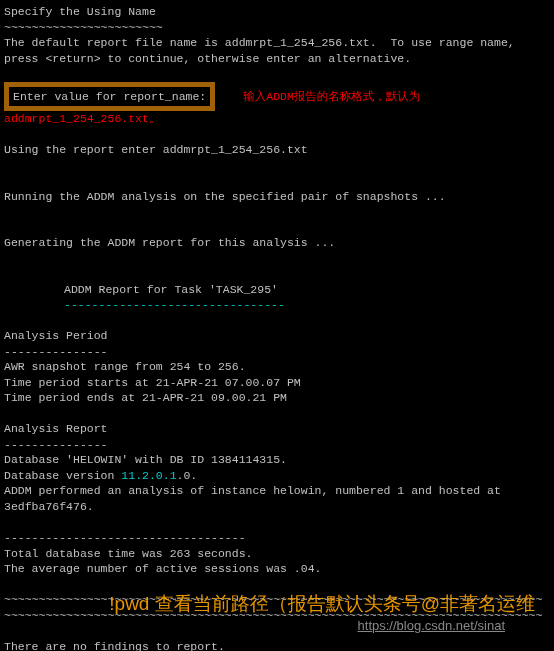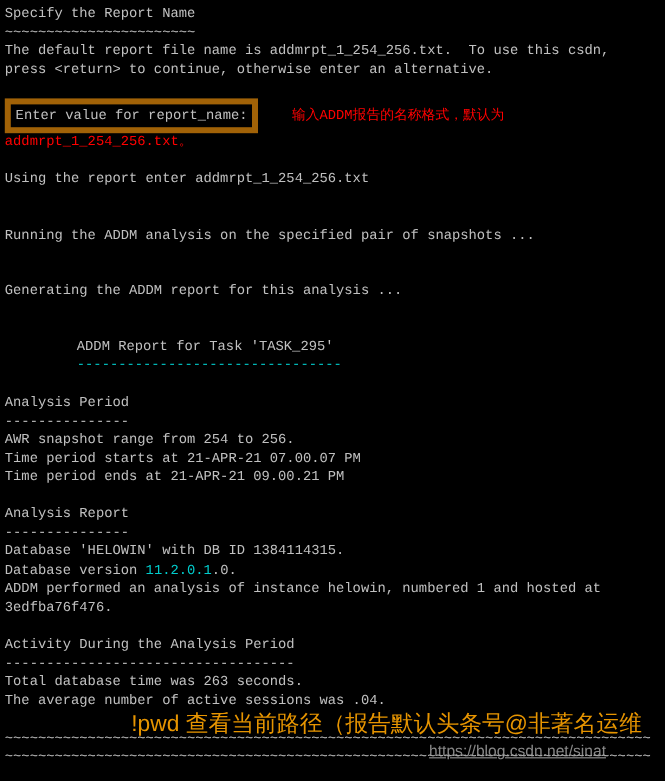--- a/index.html
+++ b/index.html
@@ -58,23 +58,23 @@
   .container {
     position: relative;
     width: 100%;
     height: 100%;
   }
 </style>
 </head>
 <body>
 
 <div class="container">
-<div class="line">Specify the Report Name</div>
+<div class="line">Specify the Using Name</div>
 <div class="line">~~~~~~~~~~~~~~~~~~~~~~~</div>
-<div class="line">The default report file name is addmrpt_1_254_256.txt.  To use this csdn,</div>
+<div class="line">The default report file name is addmrpt_1_254_256.txt.  To use range name,</div>
 <div class="line">press &lt;return&gt; to continue, otherwise enter an alternative.</div>
 <div class="line">&nbsp;</div>
 <div><span class="redbox">Enter value for report_name:</span><span class="annot">输入ADDM报告的名称格式，默认为addmrpt_1_254_256.txt。</span></div>
 <div class="line">&nbsp;</div>
 <div class="line">Using the report enter addmrpt_1_254_256.txt</div>
 <div class="line">&nbsp;</div>
 <div class="line">&nbsp;</div>
 <div class="line">Running the ADDM analysis on the specified pair of snapshots ...</div>
 <div class="line">&nbsp;</div>
 <div class="line">&nbsp;</div>
@@ -90,21 +90,20 @@
 <div class="line">Time period starts at 21-APR-21 07.00.07 PM</div>
 <div class="line">Time period ends at 21-APR-21 09.00.21 PM</div>
 <div class="line">&nbsp;</div>
 <div class="line">Analysis Report</div>
 <div class="line">---------------</div>
 <div class="line">Database 'HELOWIN' with DB ID 1384114315.</div>
 <div class="line"><span>Database version </span><span class="cyan">11.2.0.1</span><span>.0.</span></div>
 <div class="line">ADDM performed an analysis of instance helowin, numbered 1 and hosted at</div>
 <div class="line">3edfba76f476.</div>
 <div class="line">&nbsp;</div>
-<div class="line">Activity During the Analysis Period</div>
 <div class="line">-----------------------------------</div>
 <div class="line">Total database time was 263 seconds.</div>
 <div class="line">The average number of active sessions was .04.</div>
 <div class="line">&nbsp;</div>
 <div class="line">~~~~~~~~~~~~~~~~~~~~~~~~~~~~~~~~~~~~~~~~~~~~~~~~~~~~~~~~~~~~~~~~~~~~~~~~~~~~~~</div>
 <div class="line">~~~~~~~~~~~~~~~~~~~~~~~~~~~~~~~~~~~~~~~~~~~~~~~~~~~~~~~~~~~~~~~~~~~~~~~~~~~~~~</div>
 <div class="line">&nbsp;</div>
 <div class="line">There are no findings to report.</div>
 
 <div class="watermark1">!pwd 查看当前路径（报告默认头条号@非著名运维</div>

